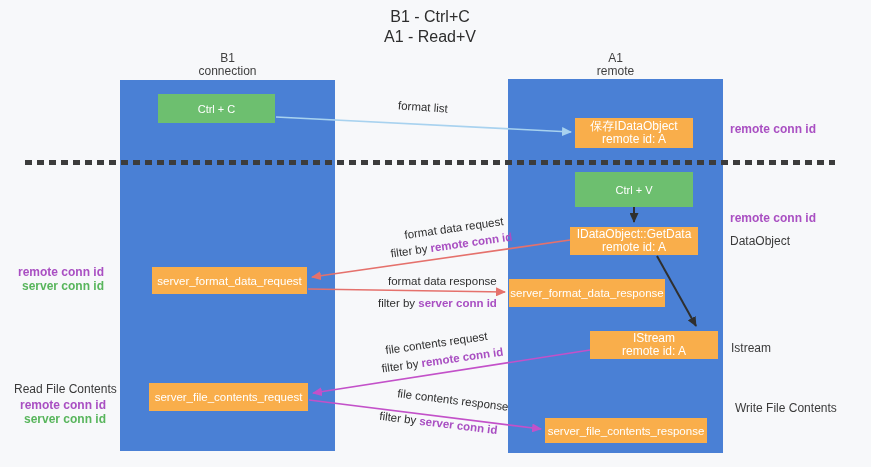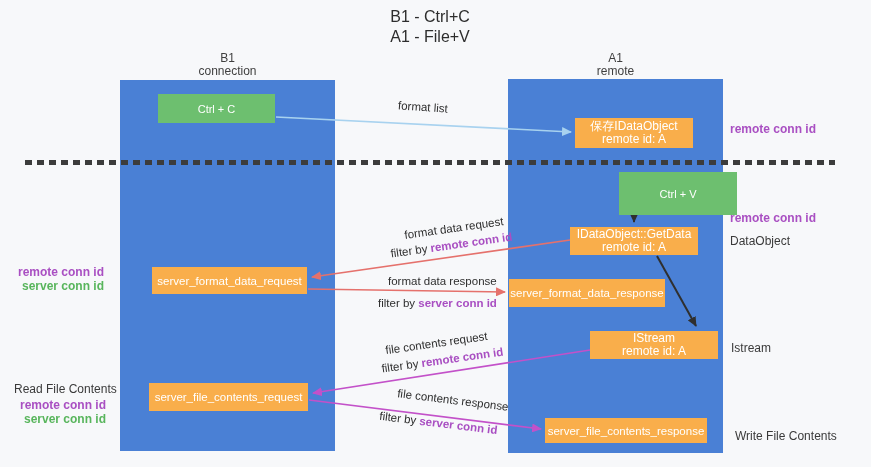--- a/index.html
+++ b/index.html
@@ -30,21 +30,21 @@
   .greenlbl{color:#58b55c;font-weight:bold;}
   svg.arrows{position:absolute;left:0;top:0;pointer-events:none;}
 </style>
 </head>
 <body>
 
 <div class="canvas">
 
   <div class="title">
     <div>B1 - Ctrl+C</div>
-    <div>A1 - File+V</div>
+    <div>A1 - Read+V</div>
   </div>
 
   <div class="lane-header" style="left:160px;top:52px;width:135px;">
     <div>B1</div>
     <div>connection</div>
   </div>
   <div class="lane-header" style="left:548px;top:52px;width:135px;">
     <div>A1</div>
     <div>remote</div>
   </div>
@@ -80,21 +80,21 @@
 
   <div class="node green" style="left:158px;top:94px;width:117px;height:29px;">
     <span>Ctrl + C</span>
   </div>
 
   <div class="node orange two-line" style="left:575px;top:118px;width:118px;height:30px;">
     <div>保存IDataObject</div>
     <div>remote id: A</div>
   </div>
 
-  <div class="node green" style="left:575px;top:172px;width:118px;height:43px;margin-left:44px;">
+  <div class="node green" style="left:575px;top:172px;width:118px;height:35px;">
     <span>Ctrl + V</span>
   </div>
 
   <div class="node orange two-line" style="left:570px;top:227px;width:128px;height:28px;">
     <div>IDataObject::GetData</div>
     <div>remote id: A</div>
   </div>
 
   <div class="node orange one-line" style="left:152px;top:267px;width:155px;height:27px;">
     <span>server_format_data_request</span>
@@ -154,21 +154,21 @@
   </div>
   <div class="side-label purple" style="left:730px;top:211px;">
     <span>remote conn id</span>
   </div>
   <div class="side-label" style="left:730px;top:234px;">
     <span>DataObject</span>
   </div>
   <div class="side-label" style="left:731px;top:341px;">
     <span>Istream</span>
   </div>
-  <div class="side-label" style="left:735px;top:429px;">
+  <div class="side-label" style="left:735px;top:401px;">
     <span>Write File Contents</span>
   </div>
 
   <div class="side-label r-align" style="left:14px;top:265px;width:90px;">
     <div class="purple">remote conn id</div>
     <div class="greenlbl">server conn id</div>
   </div>
   <div class="side-label r-align" style="left:14px;top:382px;width:101px;">
     <span>Read File Contents</span>
   </div>

